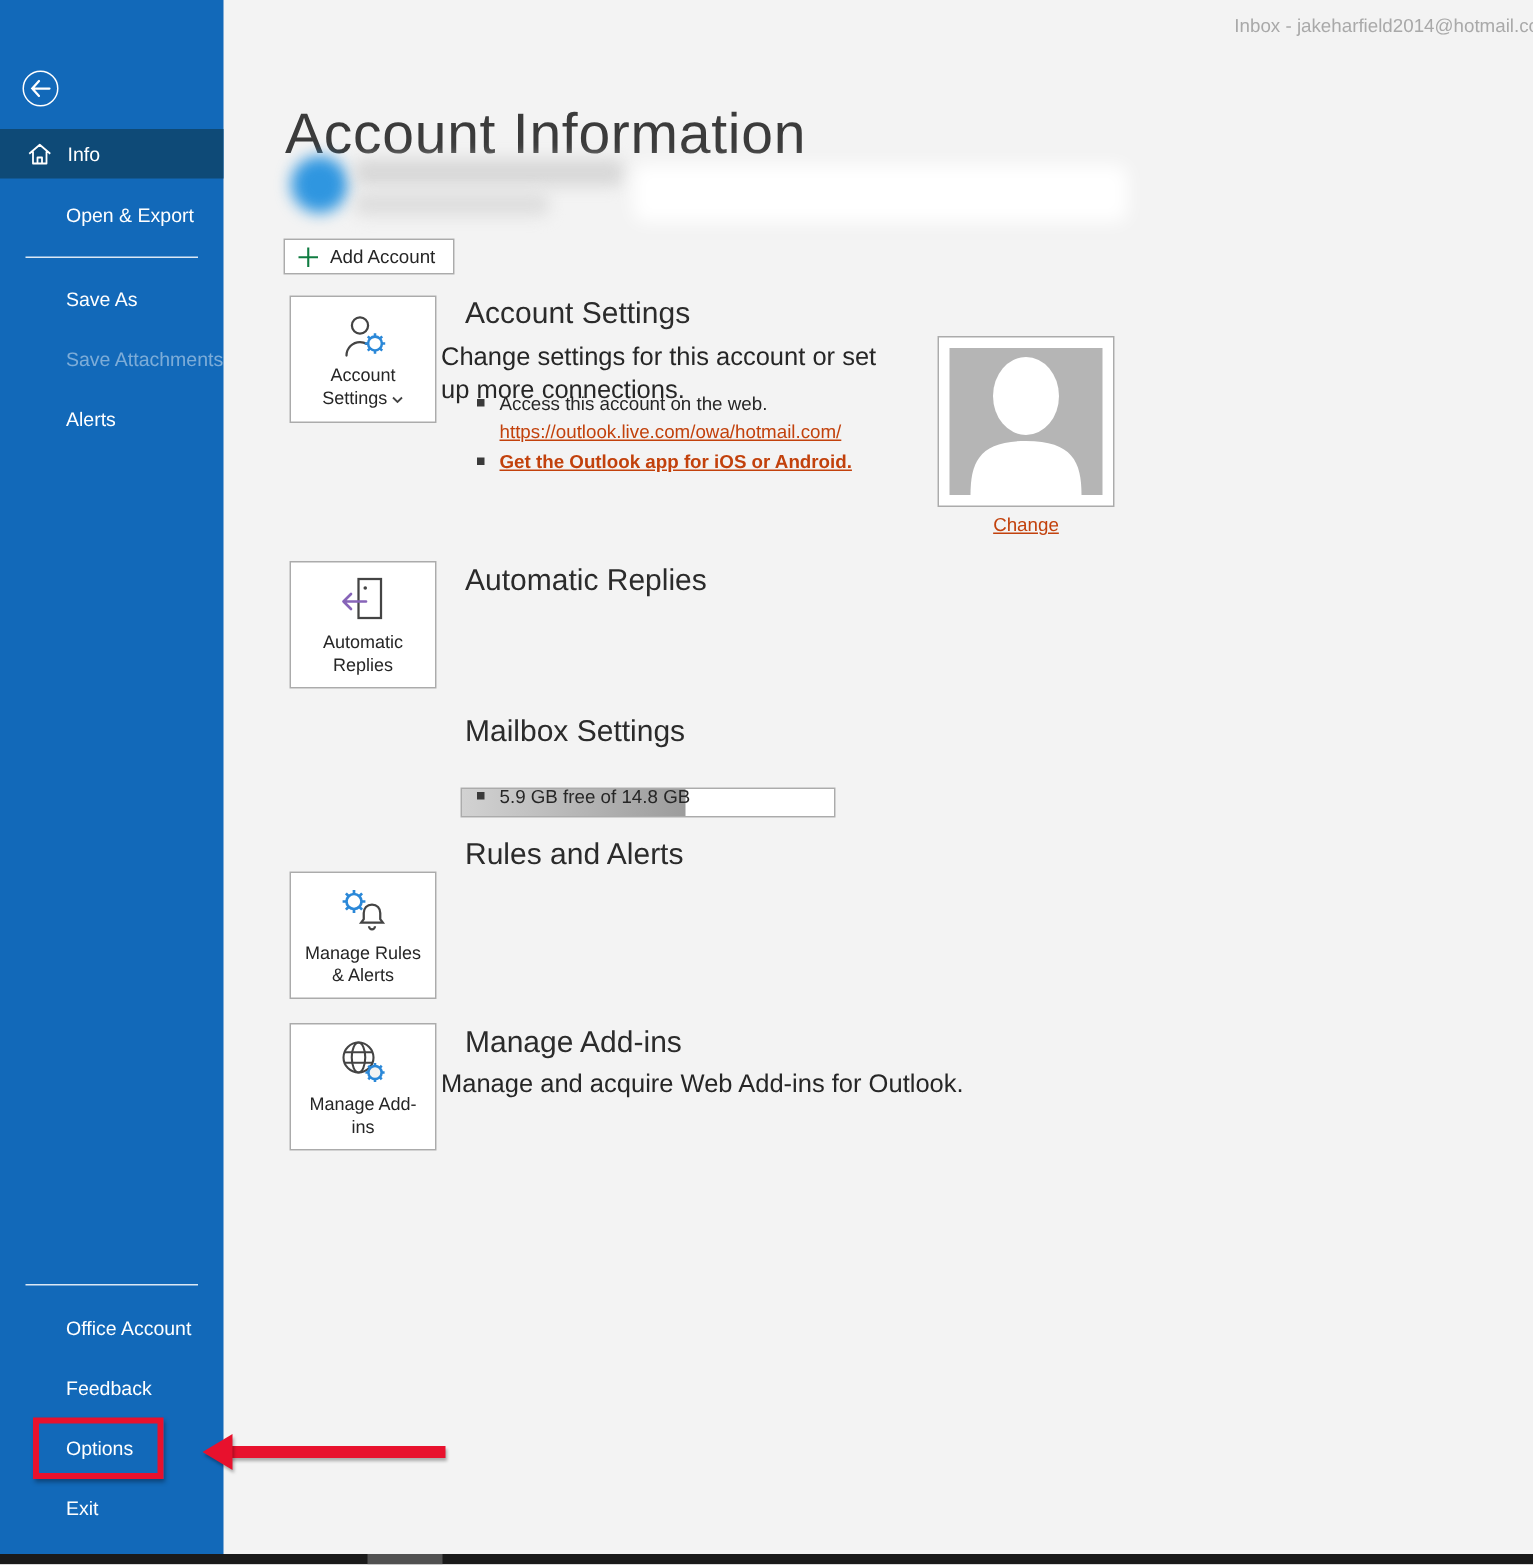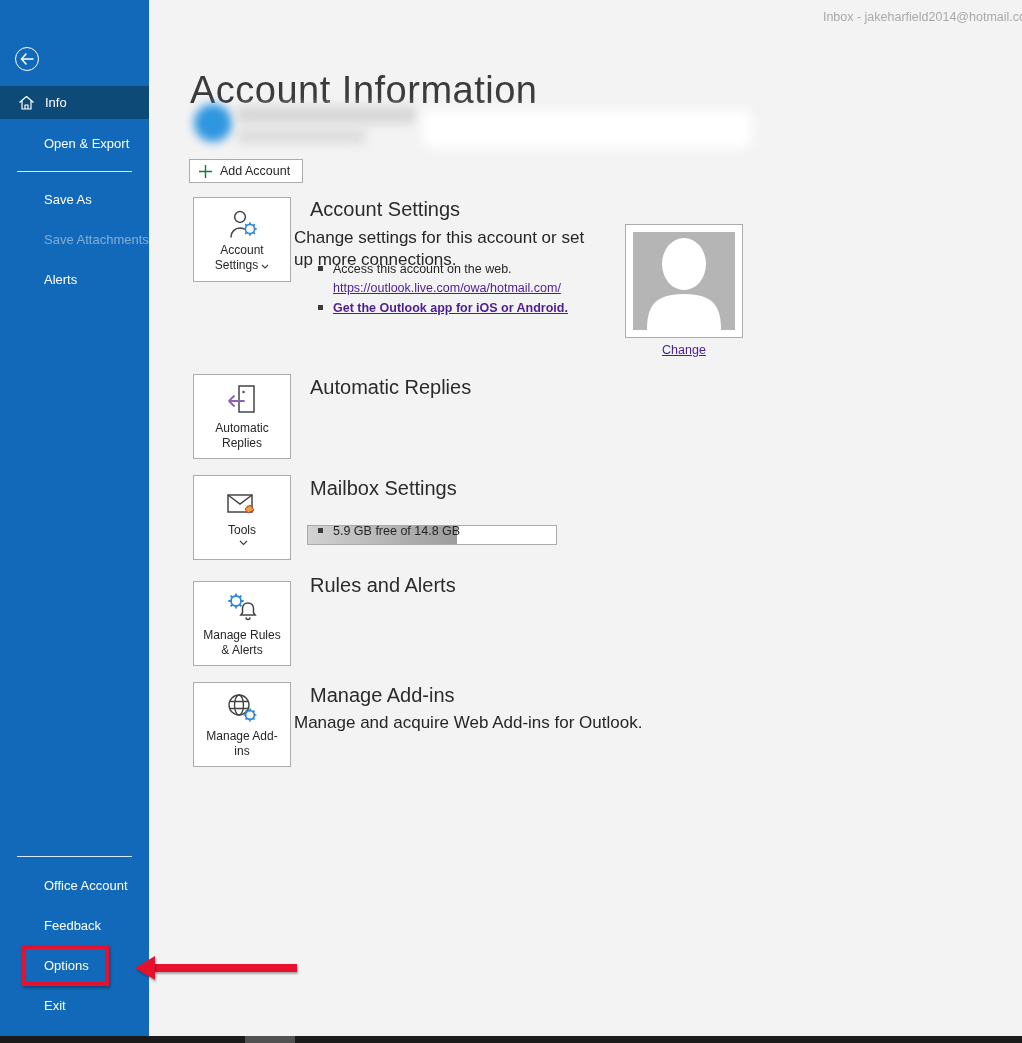--- a/index.html
+++ b/index.html
@@ -37,21 +37,21 @@
   .add-account-btn { position:absolute; left:189px; top:159px; height:24px; padding:0 12px 0 8px; background:#fff; border:1px solid #ababab; display:flex; align-items:center; gap:7px; font-size:12.5px; color:#262626; cursor:pointer; }
 
   .tile-btn { position:absolute; left:193px; width:98px; height:85px; background:#fff; border:1px solid #ababab; display:flex; flex-direction:column; align-items:center; justify-content:center; gap:2px; text-align:center; font-size:12px; color:#262626; cursor:pointer; padding:4px 6px; }
   .tile-btn .tlabel { line-height:1.25; }
   .chev { display:inline-block; margin-left:3px; }
 
   .sec-head { position:absolute; left:310px; font-size:20px; font-weight:300; color:#2b2b2b; }
   .sec-body { position:absolute; left:294px; font-size:17px; color:#262626; line-height:1.3; }
   .bullet-row { position:absolute; left:318px; display:flex; align-items:flex-start; gap:10px; font-size:12.5px; }
   .sq { width:5px; height:5px; background:#3a3a3a; margin-top:4px; flex:none; }
-  a.lnk { color:#4c1d95; text-decoration:underline; cursor:pointer; }
+  a.lnk { color:#c2410c; text-decoration:underline; cursor:pointer; }
 
   
   .profile-frame { position:absolute; left:625px; top:224px; width:118px; height:114px; background:#fff; border:1px solid #ababab; padding:7px; }
   .profile-inner { width:100%; height:100%; background:#b5b5b5; overflow:hidden; }
   .change-link { position:absolute; left:625px; top:343px; width:118px; text-align:center; font-size:12.5px; }
 
   
   .progress { position:absolute; left:307px; top:525px; width:250px; height:20px; background:#fff; border:1px solid #ababab; }
   .progress-fill { height:100%; background:linear-gradient(to right,#d2d2d2,#9c9c9c); }
 
@@ -166,36 +166,20 @@
     <span>
       <svg width="40" height="36" viewBox="0 0 40 36">
         <rect x="17" y="3" width="15" height="26" fill="#fff" stroke="#444" stroke-width="1.5"></rect>
         <circle cx="21.5" cy="9" r="1.2" fill="#444"></circle>
         <path d="M22 18H7M12 13l-5 5 5 5" stroke="#8764b8" stroke-width="1.8" fill="none" stroke-linecap="round" stroke-linejoin="round"></path>
       </svg>
     </span>
     <span class="tlabel">Automatic Replies</span>
   </div>
 
-  <div class="tile-btn" style="top:475px">
-    <span>
-      <svg width="42" height="32" viewBox="0 0 42 32">
-        <rect x="7" y="6" width="24" height="17" fill="#fff" stroke="#444" stroke-width="1.5"></rect>
-        <path d="M7 6l12 9 12-9" stroke="#444" stroke-width="1.5" fill="none"></path>
-        <path d="M26 17l6 5" stroke="#8a8a8a" stroke-width="2.2"></path>
-        <path d="M24 20l5-4 4 5-6 3z" fill="#e8a33d" stroke="#d83b01" stroke-width="1"></path>
-      </svg>
-    </span>
-    <span class="tlabel">Tools</span>
-    <span class="chev">
-        <svg width="9" height="6" viewBox="0 0 9 6">
-          <path d="M1 1l3.5 3.5L8 1" stroke="#444" stroke-width="1.2" fill="none"></path>
-        </svg>
-      </span>
-  </div>
 
   <div class="tile-btn" style="top:581px">
     <span>
       <svg width="40" height="36" viewBox="0 0 40 36">
         <g stroke="#2b88d8" stroke-width="1.8" fill="none">
           <circle cx="14" cy="11" r="5"></circle>
           <path d="M14 3.4v2.6M14 16v2.6M6.4 11H9M19 11h2.6M8.6 5.6l1.9 1.9M17.5 14.5l1.9 1.9M19.4 5.6l-1.9 1.9M10.5 14.5l-1.9 1.9"></path>
         </g>
         <path d="M26 13c-3.4 0-5.5 2.4-5.5 5.6v4.2L18.8 25h14.4l-1.7-2.2v-4.2C31.5 15.4 29.4 13 26 13z" fill="#fff" stroke="#444" stroke-width="1.5"></path>
         <path d="M24 27.5a2 2 0 0 0 4 0" stroke="#444" stroke-width="1.5" fill="none"></path>
@@ -249,21 +233,21 @@
 
   <div class="sec-head" style="top:477px">Mailbox Settings</div>
   <div class="progress">
     <div class="progress-fill" style="width: 60%;"></div>
   </div>
   <div class="bullet-row" style="top:524px">
     <span class="sq"></span>
     <span>5.9 GB free of 14.8 GB</span>
   </div>
 
-  <div class="sec-head" style="top:574px">Rules and Alerts</div>
+  <div class="sec-head" style="top:559px">Rules and Alerts</div>
 
   <div class="sec-head" style="top:684px">Manage Add-ins</div>
   <div class="sec-body" style="top:712px; width:435px">Manage and acquire Web Add-ins for Outlook.</div>
 
   <div class="bottom-strip">
     <div class="seg"></div>
   </div>
 
 </div>
 

